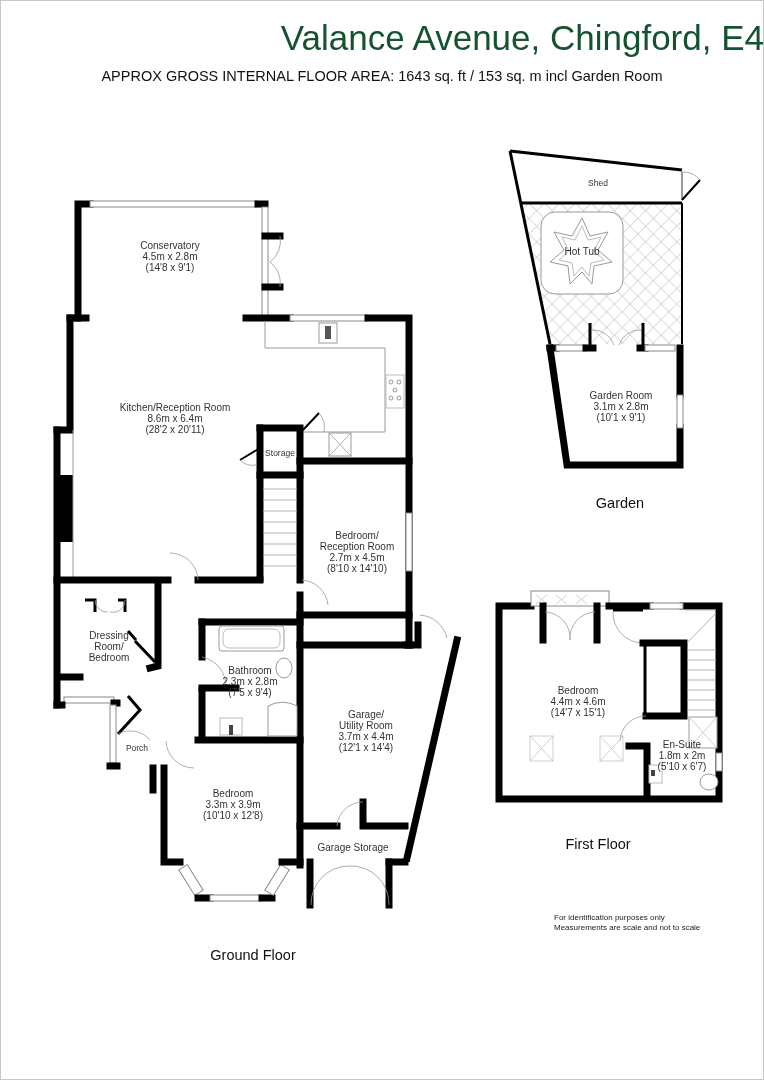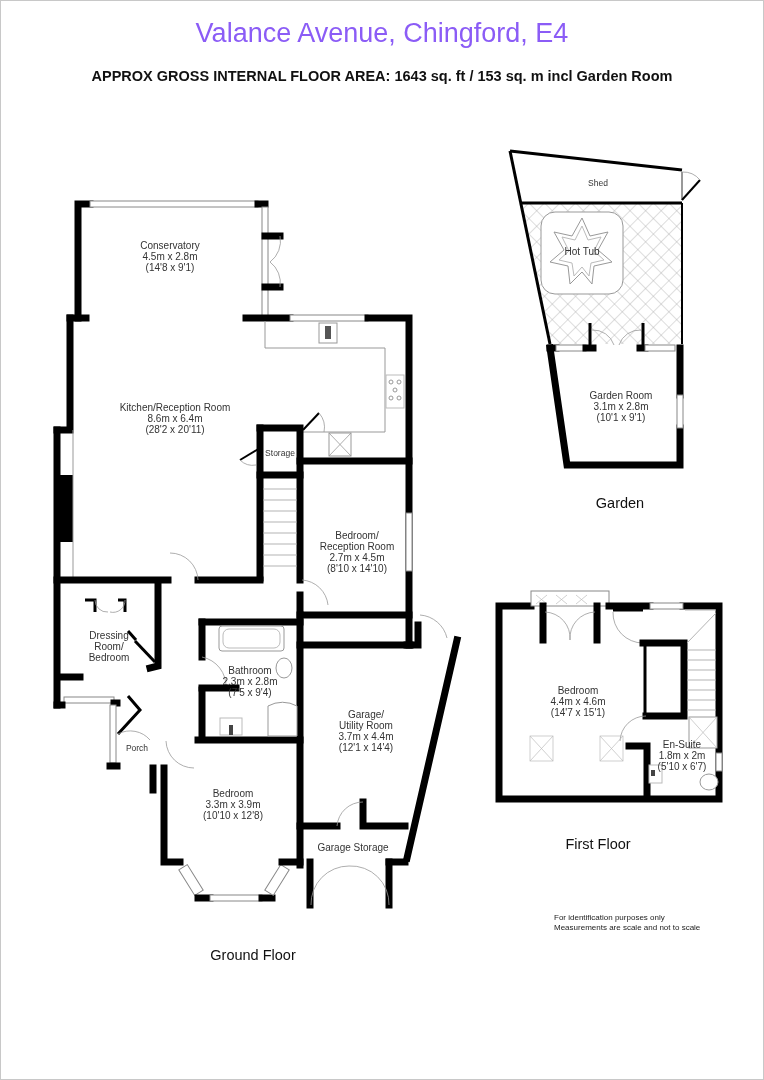--- a/index.html
+++ b/index.html
@@ -1,19 +1,19 @@
 <!DOCTYPE html>
 <html><head>
 <meta charset="utf-8">
 <style>
   html, body { margin:0; padding:0; background:#ffffff; }
   body { width:764px; height:1080px; position:relative; overflow:hidden; font-family:"Liberation Sans", sans-serif; color:#111; }
   .frame { position:absolute; left:0; top:0; width:762px; height:1078px; border:1px solid #c8c8c8; }
-  .title { position:absolute; left:0; width:764px; top:18px; text-align:center; font-size:27px; color:#8b5cf6; }
-  .subtitle { position:absolute; left:0; width:764px; top:68px; text-align:center; font-size:14.5px; color:#111;font-weight:bold; }
+  .title { position:absolute; left:0; width:764px; top:18px; text-align:right; font-size:35px; color:#14532d; }
+  .subtitle { position:absolute; left:0; width:764px; top:68px; text-align:center; font-size:14.5px; color:#111; }
   svg { position:absolute; left:0; top:0; }
   .lbl { font-family:"Liberation Sans", sans-serif; font-size:10px; fill:#333; text-anchor:middle; }
   .lbl-sm { font-family:"Liberation Sans", sans-serif; font-size:8.5px; fill:#333; text-anchor:middle; }
   .floor-lbl { font-family:"Liberation Sans", sans-serif; font-size:14.5px; fill:#111; text-anchor:middle; }
   .wall { fill:none; stroke:#000; stroke-width:7; stroke-linecap:square; stroke-linejoin:miter; }
   .thin { fill:none; stroke:#999; stroke-width:1; }
   .win { fill:#fff; stroke:#888; stroke-width:1; }
   .door { fill:none; stroke:#999; stroke-width:0.8; }
   .disclaimer { position:absolute; left:554px; top:913px; font-size:8px; color:#222; line-height:10px; }
 </style>

